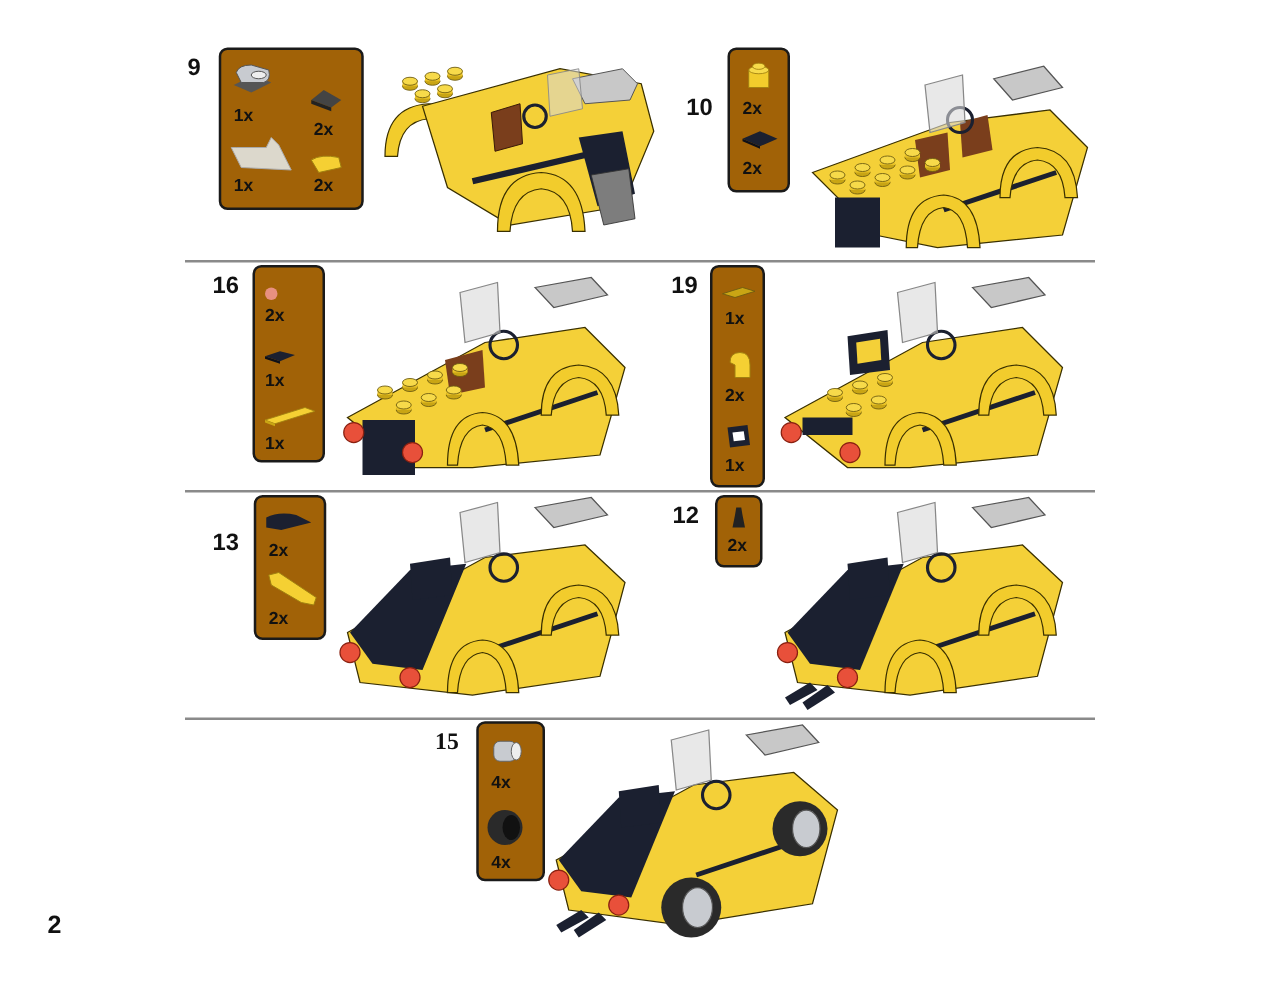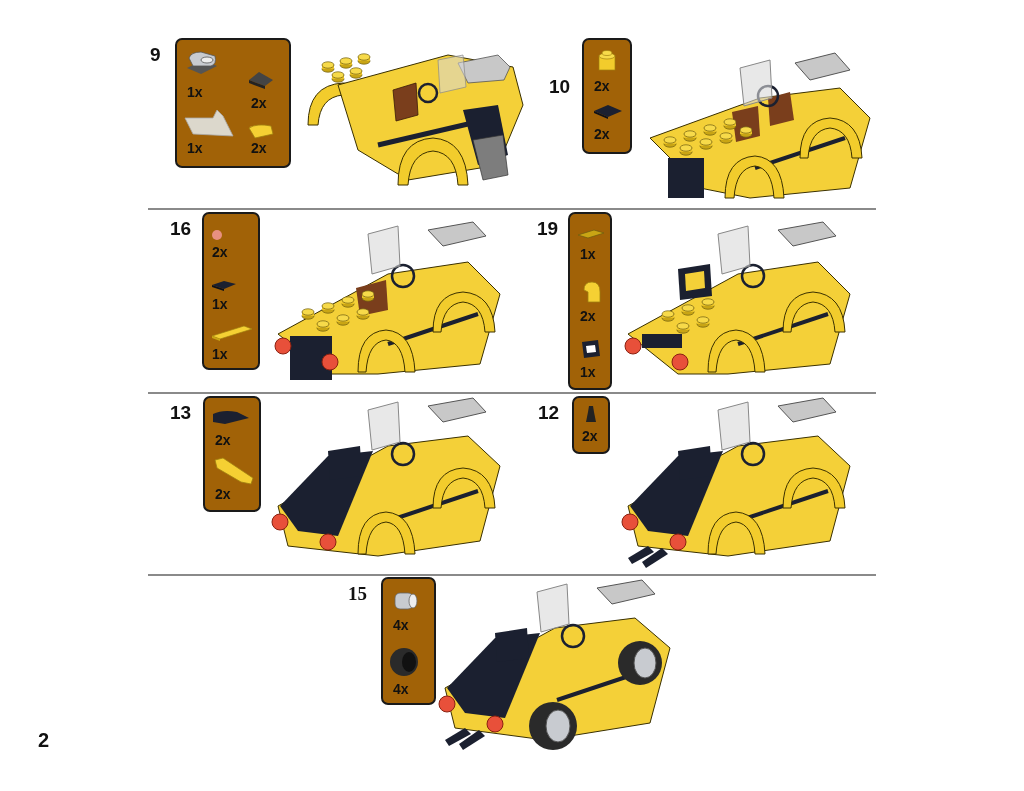--- a/index.html
+++ b/index.html
@@ -238,21 +238,21 @@
         <use href="#stud"></use>
       </g>
     <g transform="translate(65,114)">
         <use href="#stud"></use>
       </g>
     <g transform="translate(85,108)">
         <use href="#stud"></use>
       </g>
   </svg>
 
-  <div class="step-num" style="left:170px; top:402px;">13</div>
+  <div class="step-num" style="left:170px; top:424px;">13</div>
   <div class="callout" style="left:203px; top:396px; width:58px; height:116px;">
     <svg class="part-icon" style="left:6px; top:10px;" width="40" height="18" viewBox="0 0 40 18">
       <path d="M2 6 Q12 1 26 4 L38 10 L14 16 L2 14 Z" fill="#1b2030"></path>
     </svg>
     <span class="qty" style="left:10px; top:34px;">2x</span>
     <svg class="part-icon" style="left:6px; top:58px;" width="46" height="30" viewBox="0 0 46 30">
       <path d="M4 4 L12 2 L42 22 L40 28 L30 26 L6 12 Z" fill="#f5d033" stroke="#a08010" stroke-width="0.8"></path>
     </svg>
     <span class="qty" style="left:10px; top:88px;">2x</span>
   </div>

